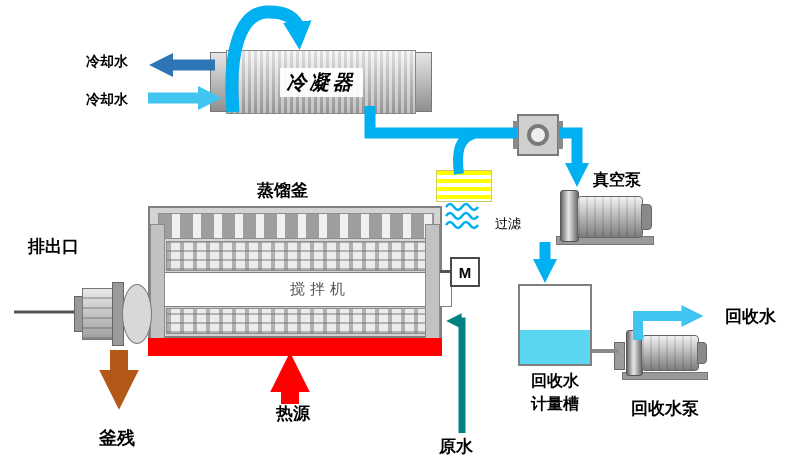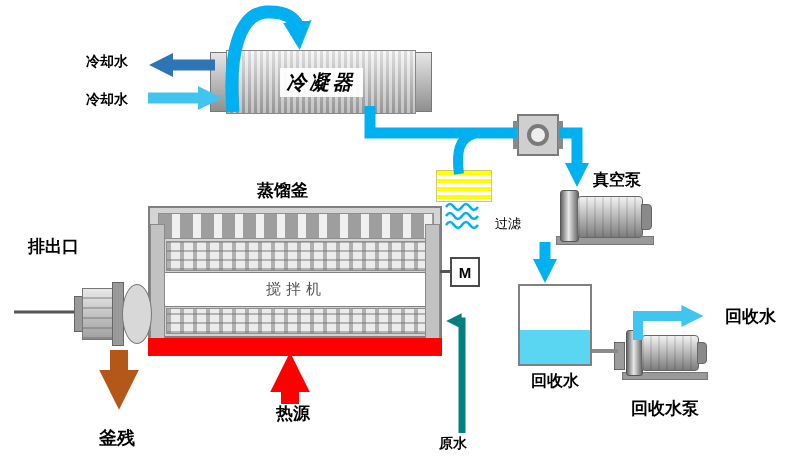--- a/index.html
+++ b/index.html
@@ -23,21 +23,21 @@
   .kettle{position:absolute;left:148px;top:206px;width:294px;height:132px;
           background:#d4d4d4;border:2px solid #808080;box-sizing:border-box;}
   .k-teeth{position:absolute;left:8px;top:5px;width:274px;height:24px;border:1px solid #8f8f8f;
            background:repeating-linear-gradient(90deg,#9e9e9e 0 13px,#f0f0f0 13px 21px);}
   .k-grid{position:absolute;left:16px;width:258px;height:28px;border:1px solid #8f8f8f;
           background:
             repeating-linear-gradient(0deg,rgba(110,110,110,.45) 0 2px,transparent 2px 9px),
             repeating-linear-gradient(90deg,#b0b0b0 0 4px,#ececec 4px 13px);}
   .k-grid.upper{top:33px;} .k-grid.lower{top:100px;height:24px;}
   .k-band{position:absolute;left:14px;top:64px;width:262px;height:33px;background:#fff;
-          border:1px solid #808080;display:flex;align-items:center;justify-content:center;}
+          border:1px solid #808080;display:flex;align-items:center;justify-content:center;padding-left:24px;}
   .k-band span{font-size:15px;color:#555;letter-spacing:5px;}
   .k-plate{position:absolute;top:16px;width:13px;height:114px;background:#c2c2c2;border:1px solid #8a8a8a;}
   .red-bar{position:absolute;left:148px;top:338px;width:294px;height:18px;background:#FF0000;}
 
   
   .m-box{position:absolute;left:450px;top:257px;width:30px;height:30px;background:#fff;
          border:2px solid #4a4a4a;box-sizing:border-box;display:flex;align-items:center;
          justify-content:center;font-weight:bold;font-size:15px;}
   .m-link{position:absolute;left:440px;top:270px;width:11px;height:3px;background:#555;}
 
@@ -183,20 +183,21 @@
   </svg>
 
   <div class="lbl" style="left:86px;top:53px;font-size:14px;">冷却水</div>
   <div class="lbl" style="left:86px;top:91px;font-size:14px;">冷却水</div>
   <div class="lbl" style="left:257px;top:179px;font-size:17px;">蒸馏釜</div>
   <div class="lbl" style="left:495px;top:175px;font-size:13px;font-weight:normal;margin-top:40px;">过滤</div>
   <div class="lbl" style="left:593px;top:170px;font-size:16px;font-family:Liberation Serif, serif;">真空泵</div>
   <div class="lbl" style="left:28px;top:235px;font-size:17px;text-align:right;">排出口</div>
   <div class="lbl" style="left:99px;top:426px;font-size:18px;">釜残</div>
   <div class="lbl" style="left:276px;top:402px;font-size:17px;">热源</div>
-  <div class="lbl" style="left:439px;top:435px;font-size:14px;">原水</div>
+  <div class="lbl" style="left:439px;top:435px;font-size:17px;">原水</div>
   <div class="lbl" style="left:513px;top:369px;width:84px;text-align:center;font-size:16px;line-height:23px;">
     <span style="display:block;">回收水</span>
+    <span style="display:block;">计量槽</span>
   </div>
   <div class="lbl" style="left:631px;top:397px;font-size:17px;">回收水泵</div>
   <div class="lbl" style="left:725px;top:305px;font-size:17px;">回收水</div>
 
 </div>
 
 </body></html>

